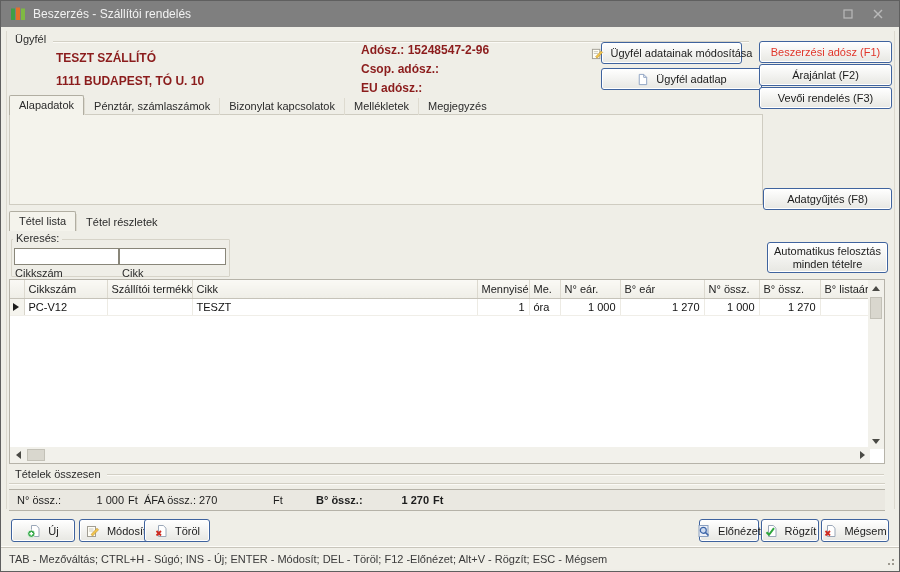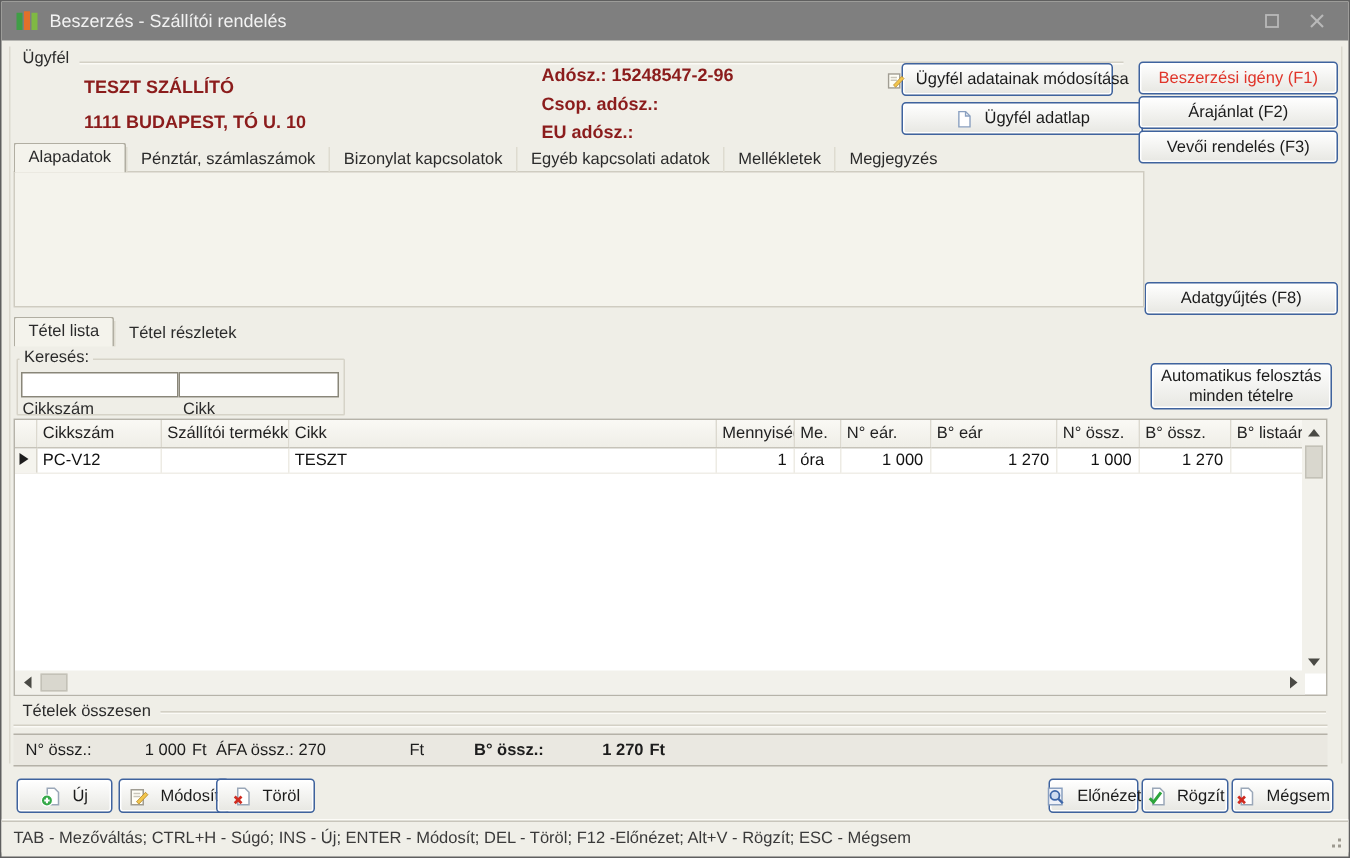--- a/index.html
+++ b/index.html
@@ -126,34 +126,33 @@
   </div>
   <div class="btn" style="left:600px;top:67px;width:161px;height:22px">
     <svg width="13" height="13" viewBox="0 0 14 14">
       <path d="M3.5 1.5 h4.8 l3.2 3.2 v7.8 h-8 z" fill="#fff" stroke="#8aa0c0"></path>
       <path d="M8.3 1.5 v3.2 h3.2" fill="none" stroke="#8aa0c0"></path>
     </svg>
     <span>Ügyfél adatlap</span>
   </div>
 
   <div class="btn red" style="left:758px;top:40px;width:133px;height:22px">
-    <span>Beszerzési igény (F1)</span>
+    <span>Beszerzési adósz (F1)</span>
   </div>
   <div class="btn" style="left:758px;top:63px;width:133px;height:22px">
     <span>Árajánlat (F2)</span>
   </div>
   <div class="btn" style="left:758px;top:86px;width:133px;height:22px">
     <span>Vevői rendelés (F3)</span>
   </div>
 
   <div class="tabs" style="left:8px;top:96px;z-index:2">
     <div class="tab active">Alapadatok</div>
     <div class="tab">Pénztár, számlaszámok</div>
     <div class="tab">Bizonylat kapcsolatok</div>
-    <div class="tab">Egyéb kapcsolati adatok</div>
     <div class="tab">Mellékletek</div>
     <div class="tab">Megjegyzés</div>
   </div>
 
   <div class="tabpage" style="left:8px;top:113px;width:754px;height:91px"></div>
 
   <span class="lbl" style="left:15px;top:126px">Kelt:</span>
   <div class="combo" style="left:14px;top:139px;width:69px;height:18px">
     <span>2020.12.01.</span>
     <span class="arr"></span>

